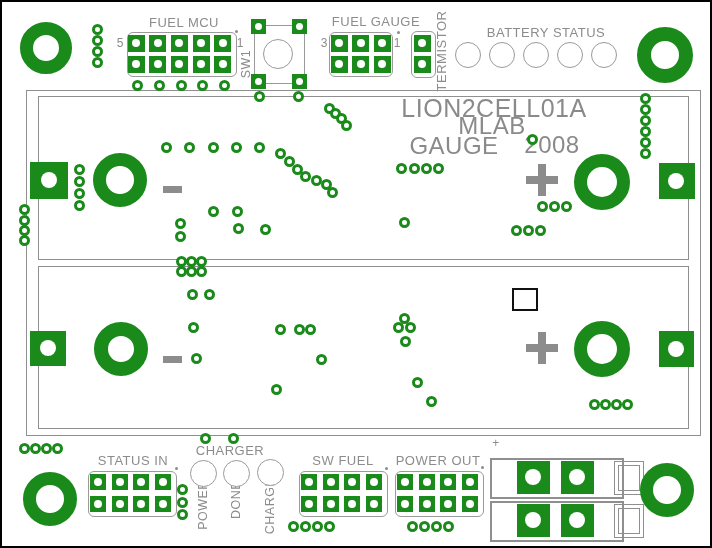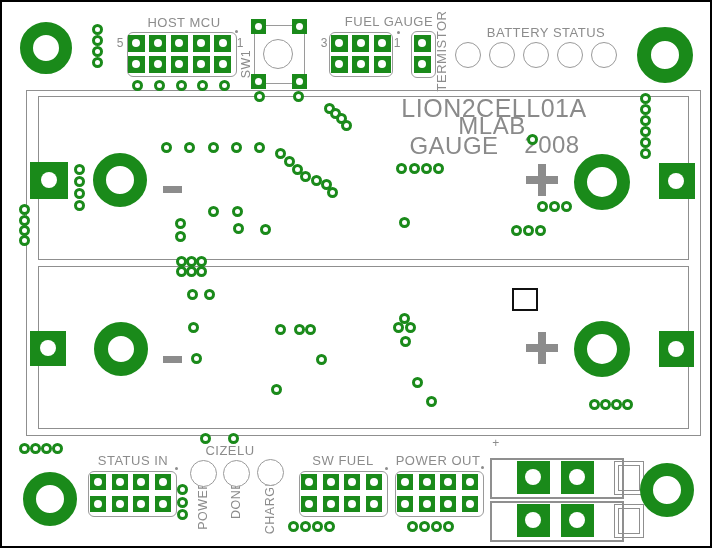--- a/index.html
+++ b/index.html
@@ -12,37 +12,37 @@
   .pin{font-size:12px;letter-spacing:0}
   .title{position:absolute;transform:translate(-50%,-50%);color:#8a8a8a;white-space:nowrap;
          font-size:25px;letter-spacing:.5px}
 </style>
 </head>
 <body>
 
 <div class="canvas">
 
   <div>
-    <div class="lbl" style="left:182px;top:20px">HOST MCU</div>
+    <div class="lbl" style="left:182px;top:20px">FUEL MCU</div>
     <div class="lbl pin" style="left:118px;top:41px">5</div>
     <div class="lbl pin" style="left:238px;top:41px">1</div>
     <div class="vlbl" style="left:244px;top:62px">SW1</div>
-    <div class="lbl" style="left:387px;top:19px">FUEL GAUGE</div>
+    <div class="lbl" style="left:374px;top:19px">FUEL GAUGE</div>
     <div class="lbl pin" style="left:322px;top:41px">3</div>
     <div class="lbl pin" style="left:395px;top:41px">1</div>
     <div class="vlbl" style="left:439px;top:49px;font-size:13px">TERMISTOR</div>
     <div class="lbl" style="left:544px;top:30px">BATTERY STATUS</div>
 
     <div class="title" style="left:492px;top:106px">LION2CELL01A</div>
     <div class="title" style="left:490px;top:124px;font-size:24px">MLAB</div>
     <div class="title" style="left:452px;top:144px;font-size:24px">GAUGE</div>
     <div class="title" style="left:550px;top:143px;font-size:24px">2008</div>
 
     <div class="lbl" style="left:131px;top:458px">STATUS IN</div>
-    <div class="lbl" style="left:228px;top:448px">CIZELU</div>
+    <div class="lbl" style="left:228px;top:448px">CHARGER</div>
     <div class="vlbl" style="left:201px;top:503px">POWER</div>
     <div class="vlbl" style="left:234px;top:498px">DONE</div>
     <div class="vlbl" style="left:268px;top:504px">CHARGE</div>
     <div class="lbl" style="left:341px;top:458px">SW FUEL</div>
     <div class="lbl" style="left:436px;top:458px">POWER OUT</div>
     <div class="lbl" style="left:494px;top:441px;font-size:12px">+</div>
   </div>
 
   <div id="gen">
       <div style="position: absolute; left: 24px; top: 88px; width: 673px; height: 344px; border: 1px solid rgb(143, 143, 143);"></div>

